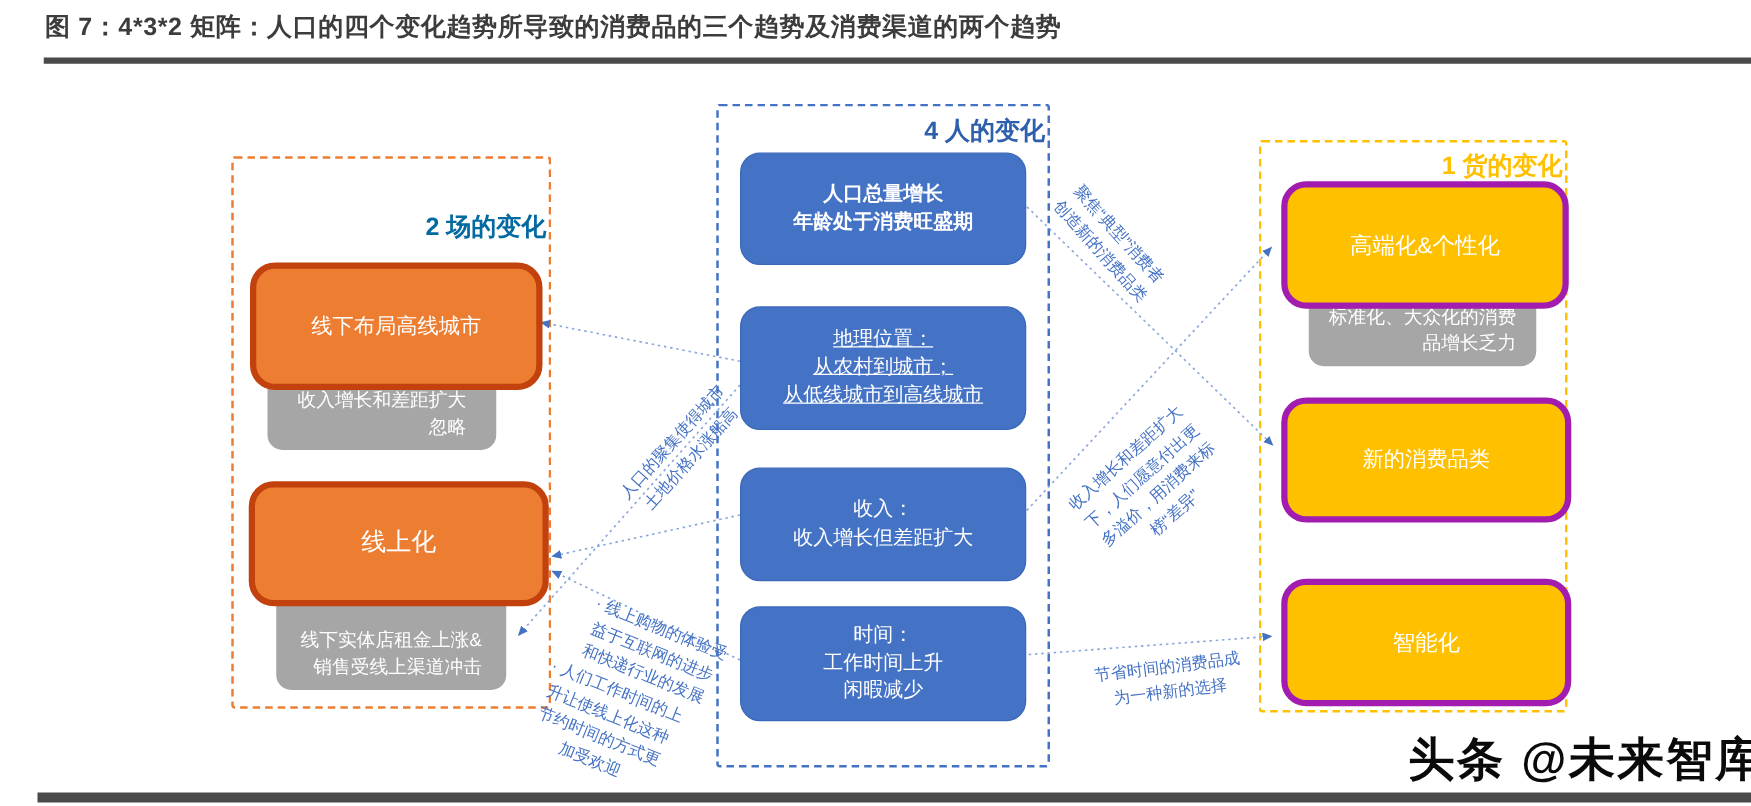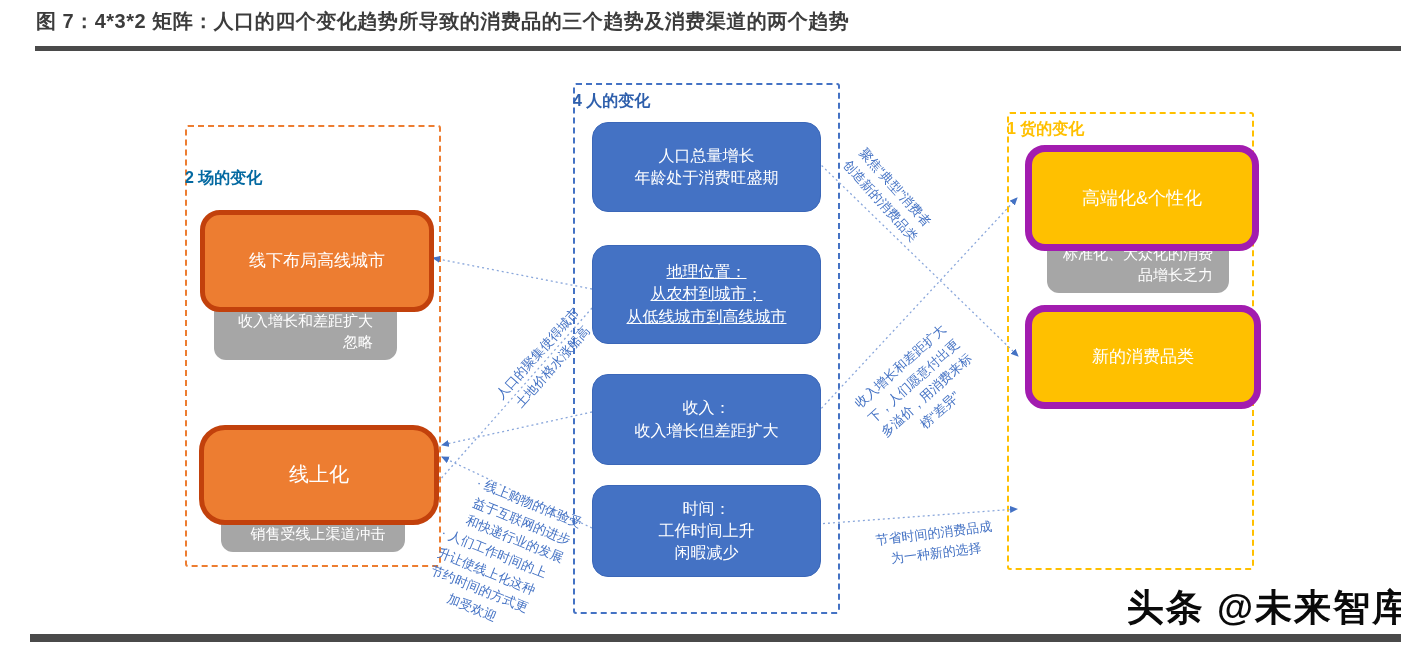--- a/index.html
+++ b/index.html
@@ -7,29 +7,29 @@
          font-family:"Liberation Sans", sans-serif;margin-left:22px;}
   .title{position:absolute;left:14px;top:8px;font-size:20px;font-weight:bold;color:#3c3c3c;
          letter-spacing:.5px;white-space:nowrap;}
   .rule{position:absolute;background:#4a4a4a;}
   .rule.top{left:13px;top:46px;width:1377px;height:5px;}
   .rule.bottom{left:8px;top:634px;width:1388px;height:8px;}
   .frame{position:absolute;border-radius:3px;}
   .frame.market{left:163px;top:125px;width:252px;height:438px;border:2px dashed #ED7D31;}
   .frame.people{left:551px;top:83px;width:263px;height:527px;border:2px dashed #4472C4;}
   .frame.goods{left:985px;top:112px;width:243px;height:454px;border:2px dashed #FFC000;}
-  .hdr{position:absolute;text-align:left;font-weight:bold;font-size:16px;white-space:pre-line;}
+  .hdr{position:absolute;text-align:right;font-weight:bold;font-size:20px;white-space:pre-line;}
   .hdr.market{left:163px;top:168px;width:252px;color:#0369a1;}
   .hdr.people{left:551px;top:91px;width:263px;color:#2E5FAC;}
   .hdr.goods{left:985px;top:119px;width:243px;color:#FFC000;}
   .box{position:absolute;display:flex;align-items:center;justify-content:center;text-align:center;
        color:#ffffff;white-space:pre-line;line-height:1.38;z-index:2;}
   .blue{background:#4472C4;border:1px solid #3b67b8;border-radius:16px;font-size:16px;}
   .orange{background:#ED7D31;border:5px solid #c2410c;border-radius:20px;font-size:17px;}
-  .gold{background:#FFC000;border:7px solid #a21caf;border-radius:20px;font-size:17px;}
+  .gold{background:#FFC000;border:5px solid #a21caf;border-radius:20px;font-size:17px;}
   .note{position:absolute;display:flex;align-items:flex-end;justify-content:center;text-align:right;
         background:#A6A6A6;border-radius:12px;color:#ffffff;font-size:15px;line-height:1.4;
         white-space:pre-line;z-index:1;padding-bottom:8px;box-sizing:border-box;}
   .rlabel{position:absolute;color:#4472C4;font-size:13px;font-weight:500;line-height:1.5;
           text-align:center;white-space:pre-line;z-index:4;transform-origin:center;}
   svg.connectors{position:absolute;left:0;top:0;z-index:1;}
   .watermark{position:absolute;right:12px;top:583px;font-size:37px;font-weight:800;color:#0a0a0a;
              letter-spacing:2px;text-shadow:1px 1px 0 #ffffff;white-space:nowrap;}
 </style>
 </head>
@@ -61,37 +61,38 @@
 
   <div class="hdr market">2 场的变化</div>
   <div class="hdr people">4 人的变化</div>
   <div class="hdr goods">1 货的变化</div>
 
   <div class="note" style="left:192px;top:252px;width:183px;height:108px;">收入增长和差距扩大
 忽略</div>
   <div class="box orange" style="left:178px;top:210px;width:224px;height:92px;">线下布局高线城市</div>
   <div class="note" style="left:199px;top:448px;width:184px;height:104px;">线下实体店租金上涨&amp;
 销售受线上渠道冲击</div>
-  <div class="box orange" style="left:177px;top:425px;width:230px;height:90px;font-size:20px;border-radius:26px;">线上化</div>
+  <div class="box orange" style="left:177px;top:385px;width:230px;height:90px;font-size:20px;">线上化</div>
 
-  <div class="box blue" style="left:570px;top:122px;width:227px;height:88px;">人口总量增长
+  <div class="box blue" style="left:570px;top:122px;width:227px;height:88px;font-weight:bold;">人口总量增长
 年龄处于消费旺盛期</div>
   <div class="box blue" style="left:570px;top:245px;width:227px;height:97px;text-decoration:underline;">地理位置：
 从农村到城市；
 从低线城市到高线城市</div>
   <div class="box blue" style="left:570px;top:374px;width:227px;height:89px;">收入：
 收入增长但差距扩大</div>
   <div class="box blue" style="left:570px;top:485px;width:227px;height:90px;">时间：
 工作时间上升
 闲暇减少</div>
 
   <div class="note" style="left:1025px;top:200px;width:182px;height:93px;">标准化、大众化的消费
 品增长乏力</div>
   <div class="box gold" style="left:1003px;top:145px;width:220px;height:92px;font-size:18px;">高端化&amp;个性化</div>
-  <div class="box gold" style="left:1003px;top:305px;width:222px;height:90px;font-family:Liberation Serif, serif;">新的消费品类</div>
+  <div class="box gold" style="left:1003px;top:318px;width:222px;height:90px;font-family:Liberation Serif, serif;">新的消费品类</div>
+  <div class="box gold" style="left:1003px;top:463px;width:222px;height:92px;font-size:18px;">智能化</div>
 
   <div class="rlabel" style="left:866px;top:194px;transform:translate(-50%,-50%) rotate(48deg);">聚焦“典型”消费者
 创造新的消费品类</div>
   <div class="rlabel" style="left:898px;top:388px;transform:translate(-50%,-50%) rotate(-42deg);">收入增长和差距扩大
 下，人们愿意付出更
 多溢价，用消费来标
 榜“差异”</div>
   <div class="rlabel" style="left:913px;top:543px;transform:translate(-50%,-50%) rotate(-7deg);">节省时间的消费品成
 为一种新的选择</div>
   <div class="rlabel" style="left:523px;top:360px;transform:translate(-50%,-50%) rotate(-48deg);">人口的聚集使得城市

